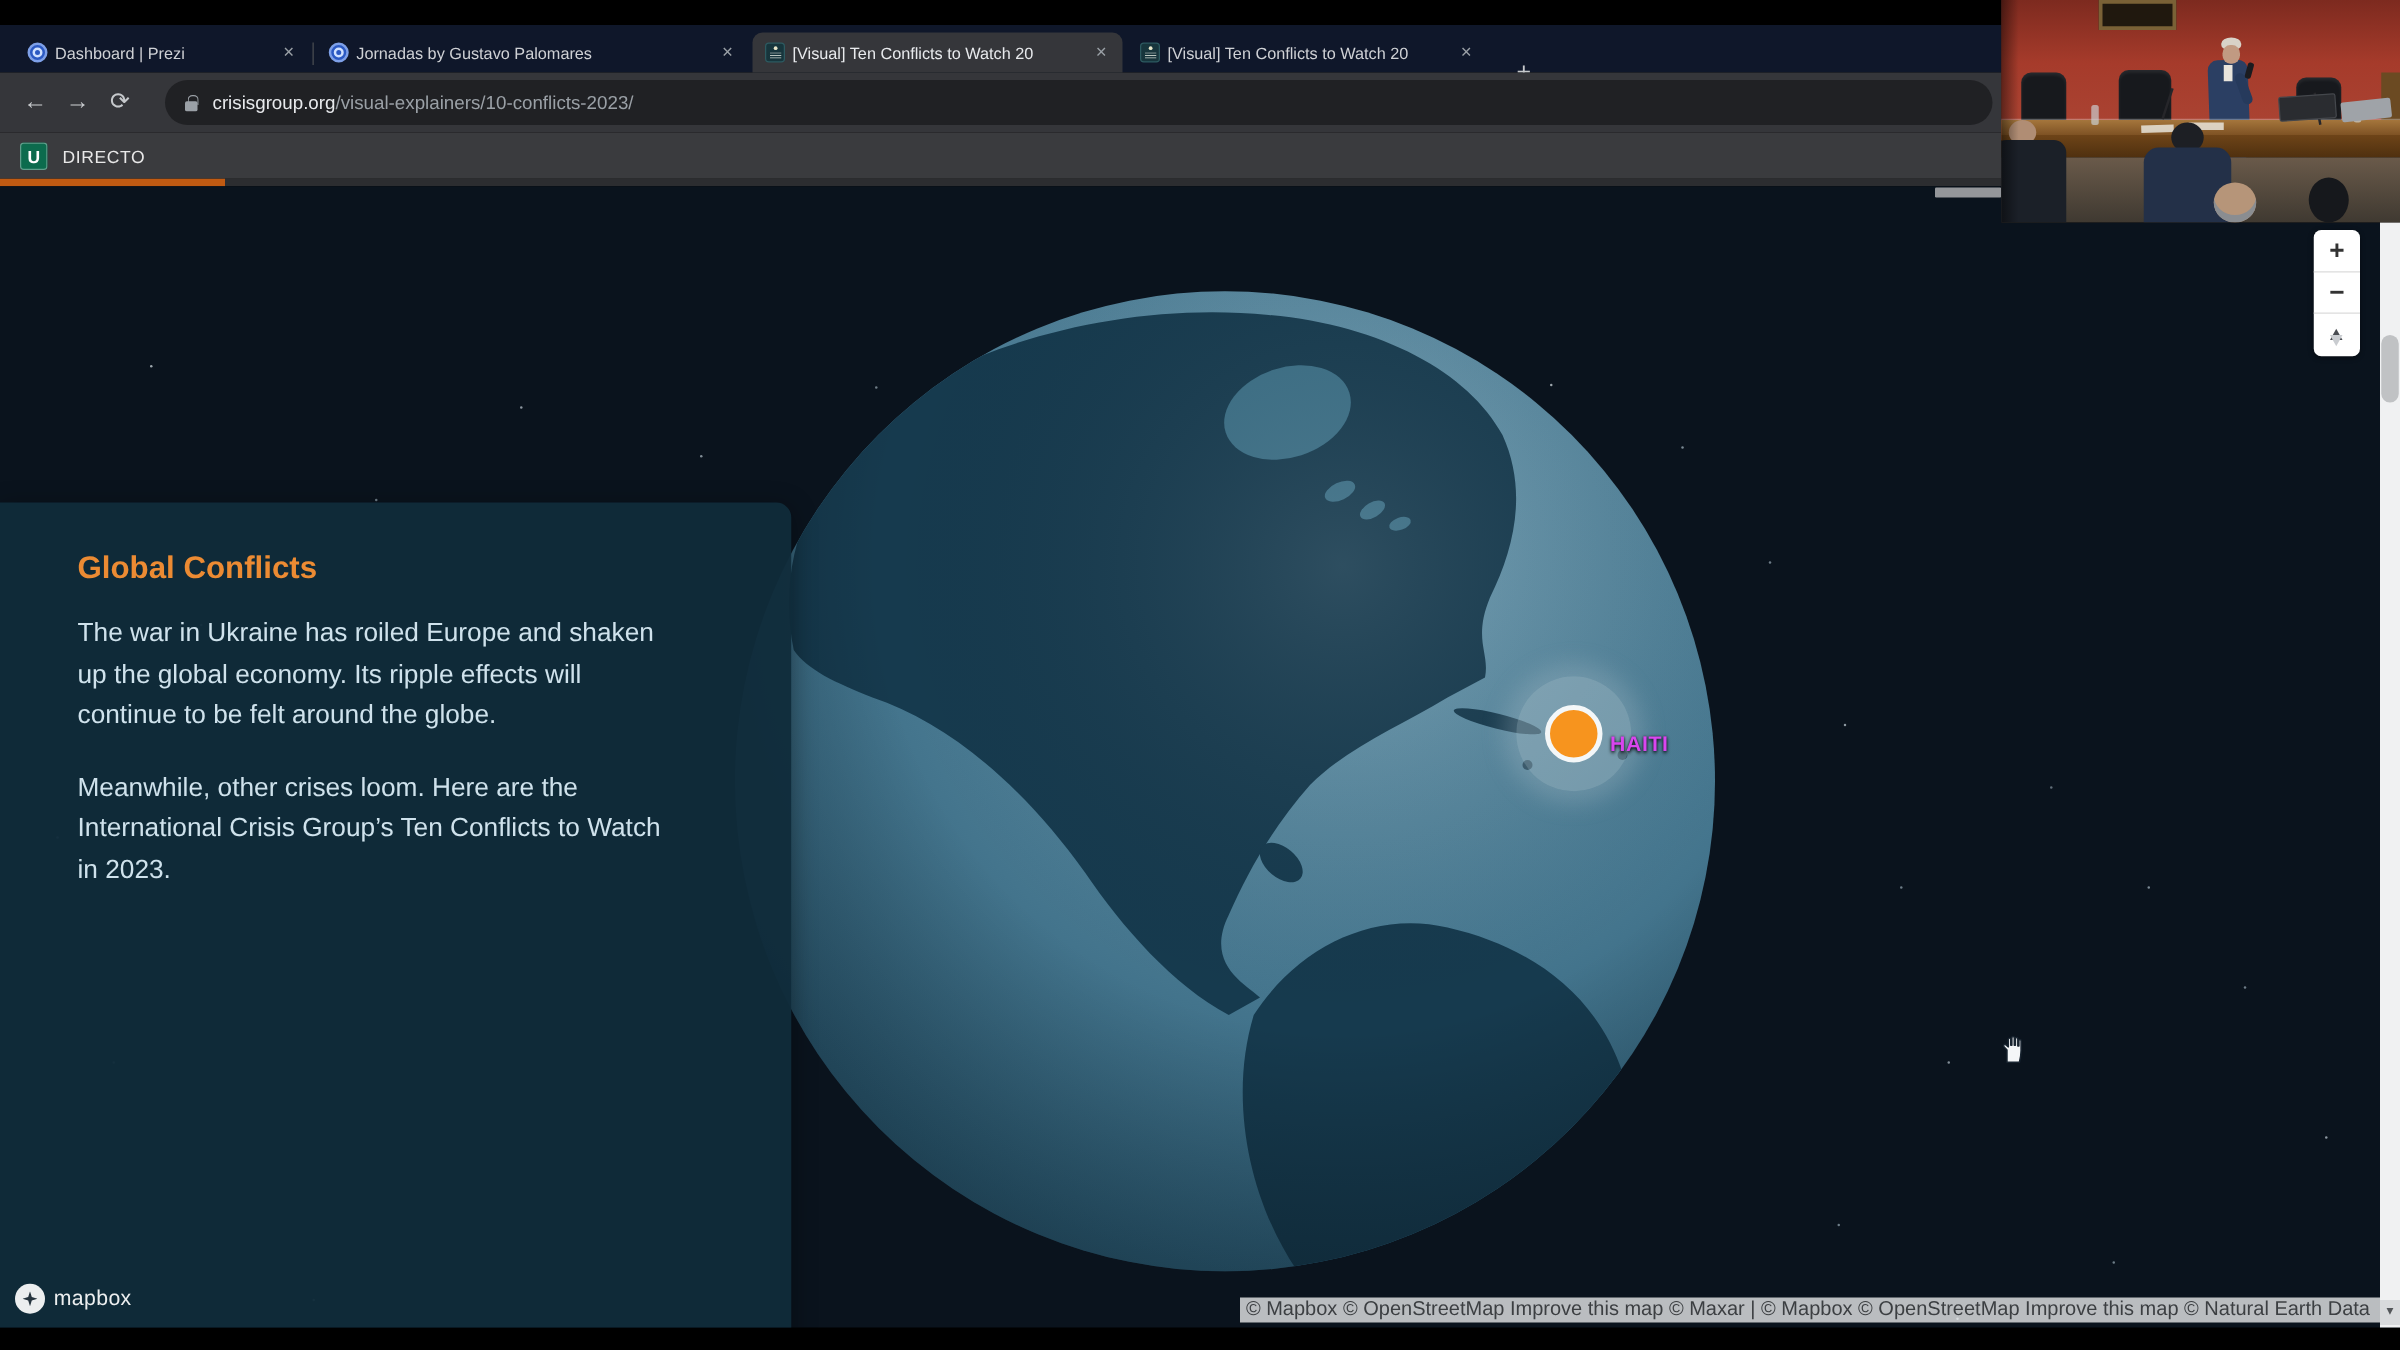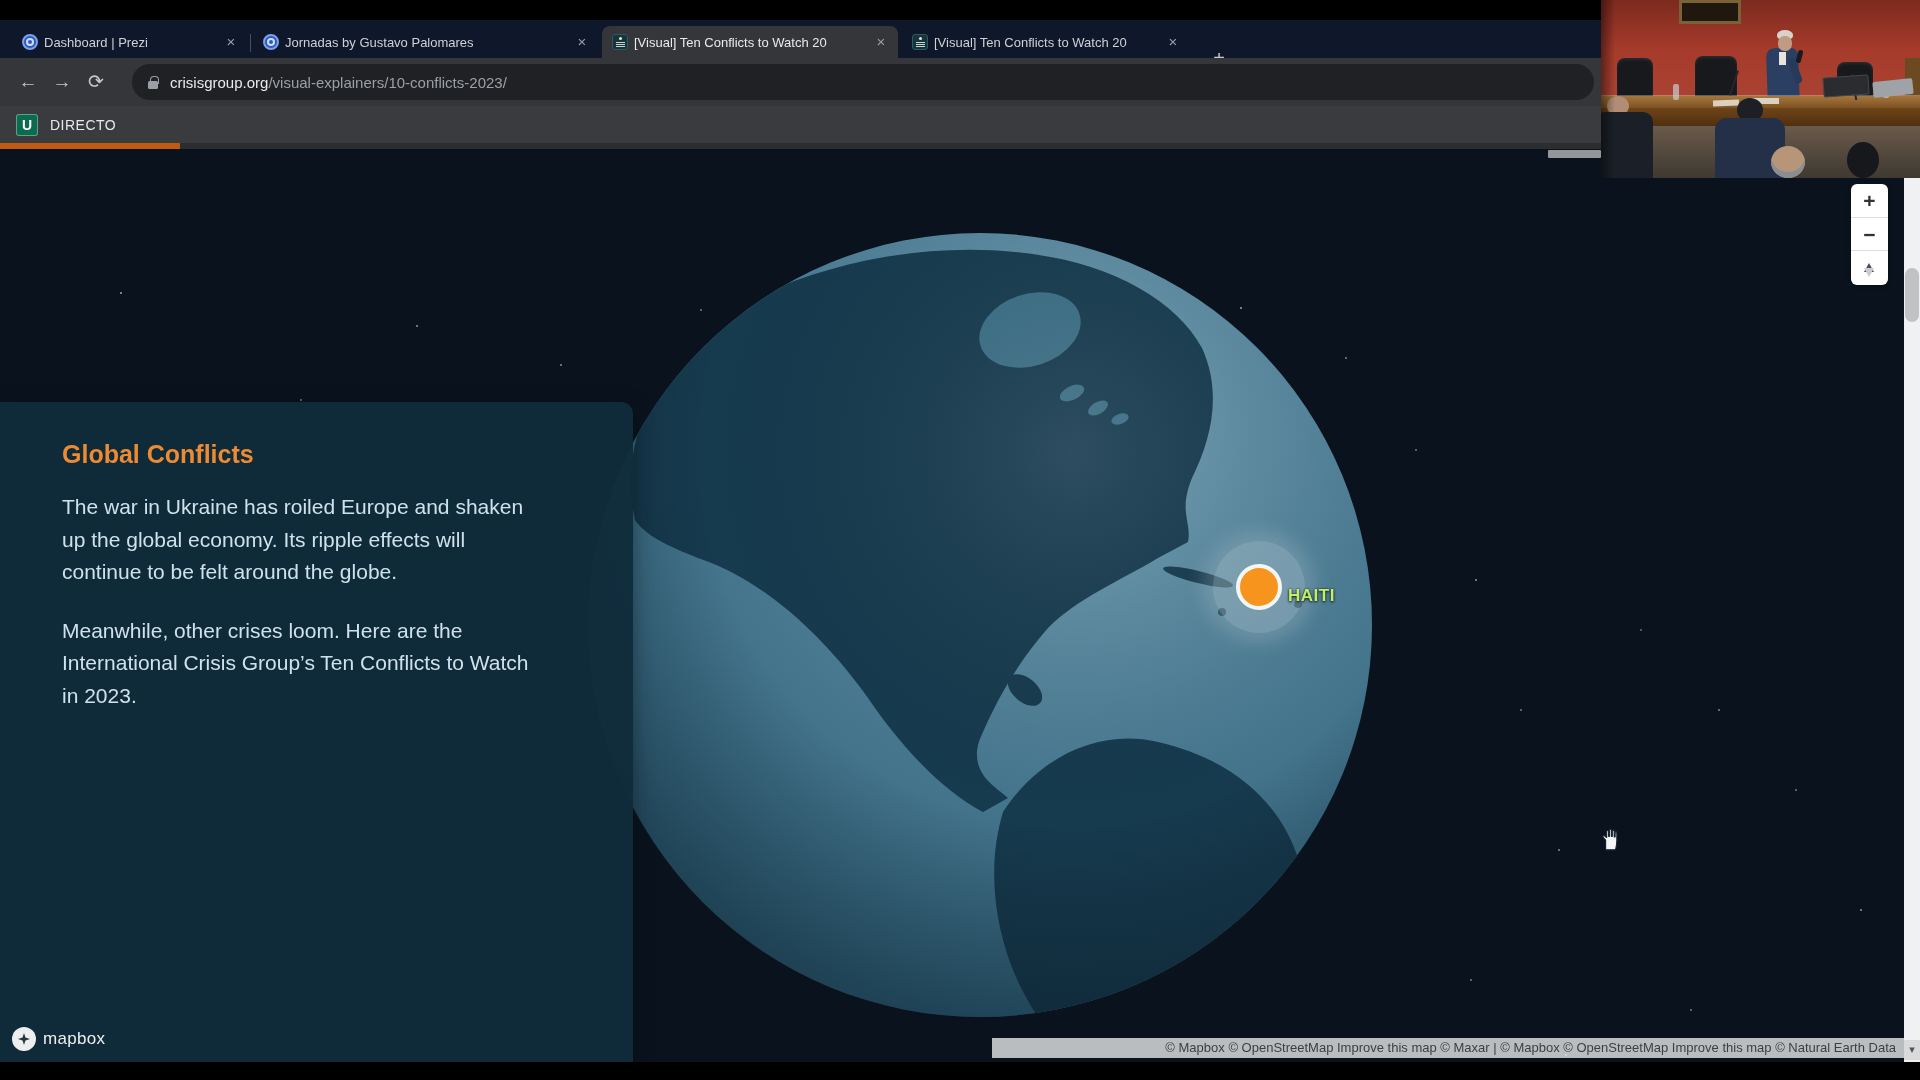--- a/index.html
+++ b/index.html
@@ -66,21 +66,21 @@
       1755px 950px #9fb0ba, 420px 985px #8fa0ab, 250px 890px #98a8b2, 90px 700px #7e8d98,
       45px 520px #8fa0ab, 160px 350px #9fb0ba, 1185px 988px #8fa0ab, 870px 1000px #98a8b2,
       73px 543px #e8eef2, 963px 513px #dfe8ee; opacity:.75; }
   #globe { left:0; top:0; }
 
   
   #marker-halo { left:1213px; top:392px; width:92px; height:92px; border-radius:50%;
     background:rgba(175,195,205,.42); box-shadow:0 0 18px 10px rgba(175,195,205,.28); }
   #marker-dot { left:1236px; top:415px; width:46px; height:46px; border-radius:50%;
     background:#f7941e; border:4px solid #f4f7f8; }
-  #marker-label { left:1288px; top:437px; color:#bef264; font-weight:bold; font-size:17px;
+  #marker-label { left:1288px; top:437px; color:#d946ef; font-weight:bold; font-size:17px;
     letter-spacing:.5px; text-shadow:0 1px 3px rgba(0,0,0,.85), 0 0 2px rgba(0,0,0,.6); }
 
   
   #panel { left:0; top:253px; width:633px; height:680px; background:rgba(16,43,58,.95);
     border-radius:0 12px 12px 0; box-shadow:0 4px 20px rgba(0,0,0,.35); }
   #panel-inner { position:absolute; left:62px; top:38px; width:472px; }
   #panel-title { color:#ec8b33; font-size:25px; font-weight:bold; margin-bottom:22px; }
   .panel-p { color:#cfe2ec; font-size:21px; line-height:32.5px; margin-bottom:26px; }
   .panel-p.bold { font-weight:bold; }
   .panel-p.last { margin-top:36px; margin-bottom:0; }
@@ -91,21 +91,21 @@
   .ctlbtn { width:37px; height:33px; text-align:center; line-height:33px; font-size:21px;
     font-weight:bold; color:#333; position:relative; }
   .ctlbtn + .ctlbtn { border-top:1px solid #dcdcdc; }
   #ctl-compass::before { content:""; position:absolute; left:13px; top:7px;
     border:5.5px solid transparent; border-bottom:9px solid #4a4d52; }
   #ctl-compass::after { content:""; position:absolute; left:13px; top:17px;
     border:5.5px solid transparent; border-top:9px solid #c9ccd0; }
 
   
   #attrib { left:992px; top:889px; width:912px; height:20px; background:rgba(255,255,255,.72);
-    color:#3c3f42; font-size:13px; line-height:20px; text-align:right; padding-right:8px;
+    color:#3c3f42; font-size:16px; line-height:20px; text-align:right; padding-right:8px;
     white-space:nowrap; overflow:hidden; }
   #mapbox-logo { left:12px; top:877px; height:26px; display:flex; align-items:center; opacity:.92; }
   #mapbox-mark { width:24px; height:24px; border-radius:50%; background:#fff; position:relative; }
   #mapbox-mark::after { content:""; position:absolute; left:6px; top:6px; width:12px; height:12px;
     background:#28353f; clip-path:polygon(50% 0, 62% 38%, 100% 50%, 62% 62%, 50% 100%, 38% 62%, 0 50%, 38% 38%); }
   #mapbox-word { color:#fff; font-size:17px; font-weight:500; margin-left:7px; letter-spacing:.3px; }
 
   
   #sb-track { left:1904px; top:149px; width:16px; height:913px; background:#f0f1f2; }
   #sb-thumb { left:1905px; top:268px; width:14px; height:54px; background:#c0c2c4; border-radius:7px; }

